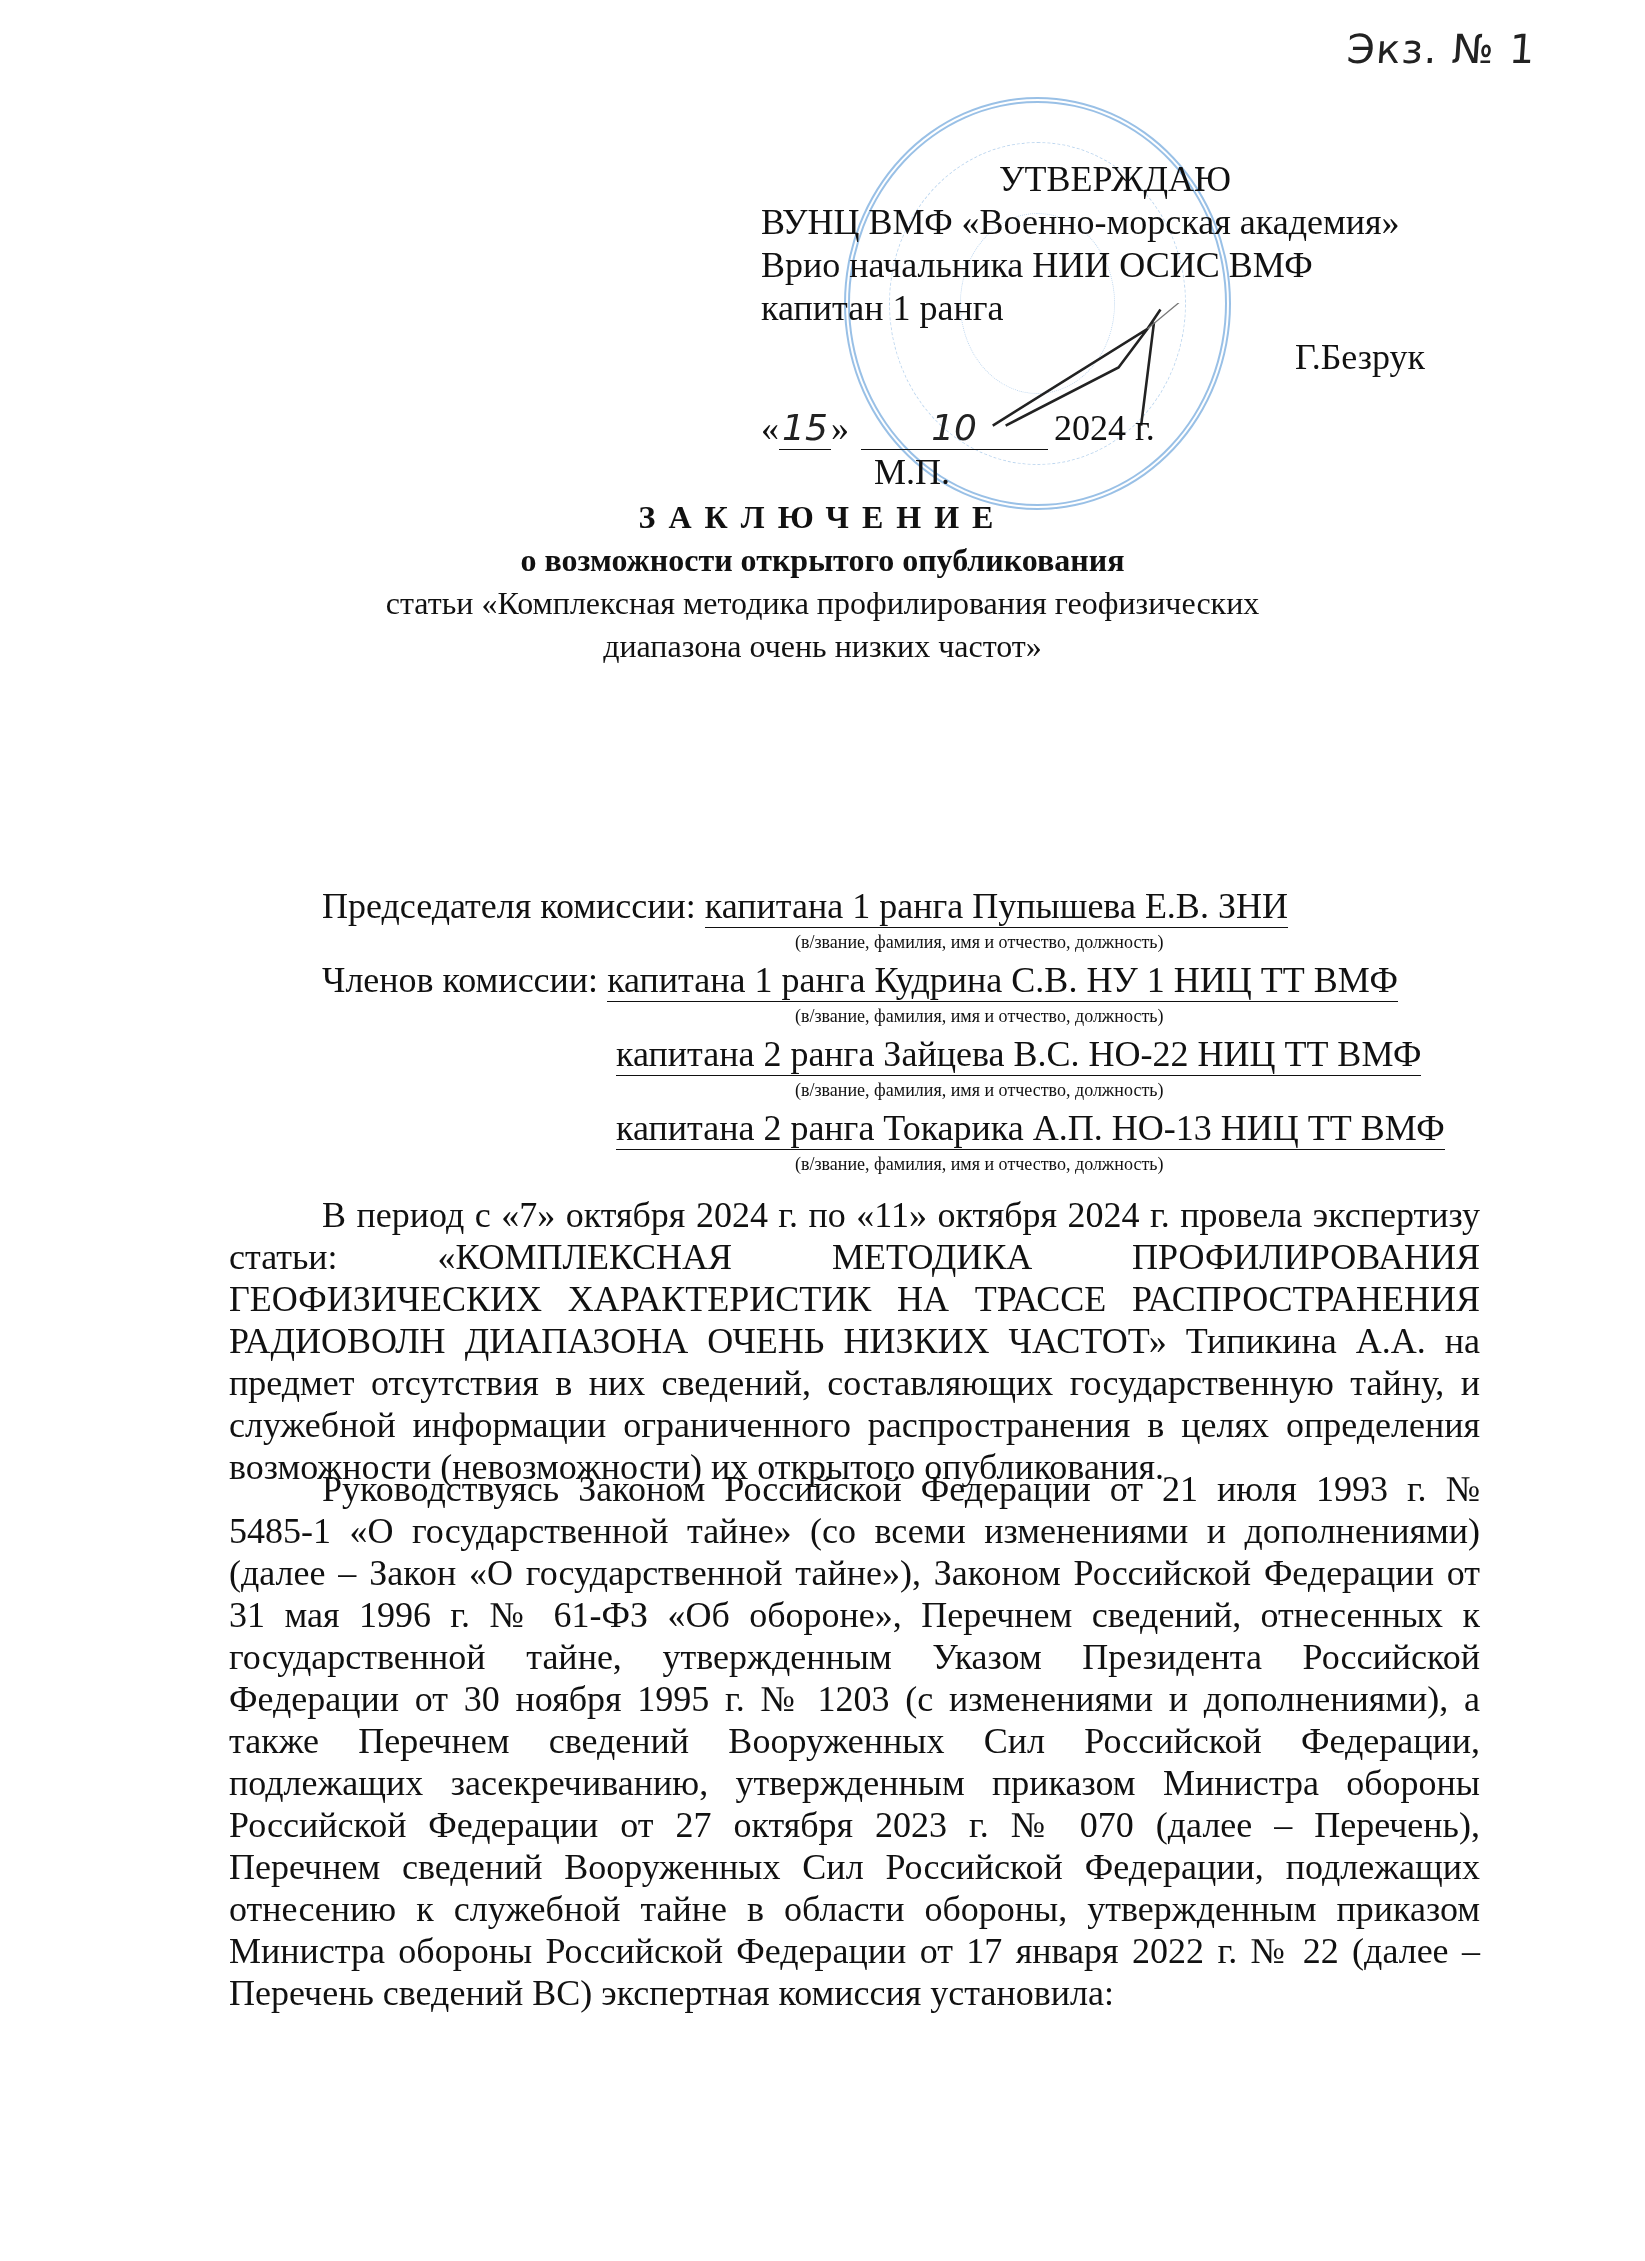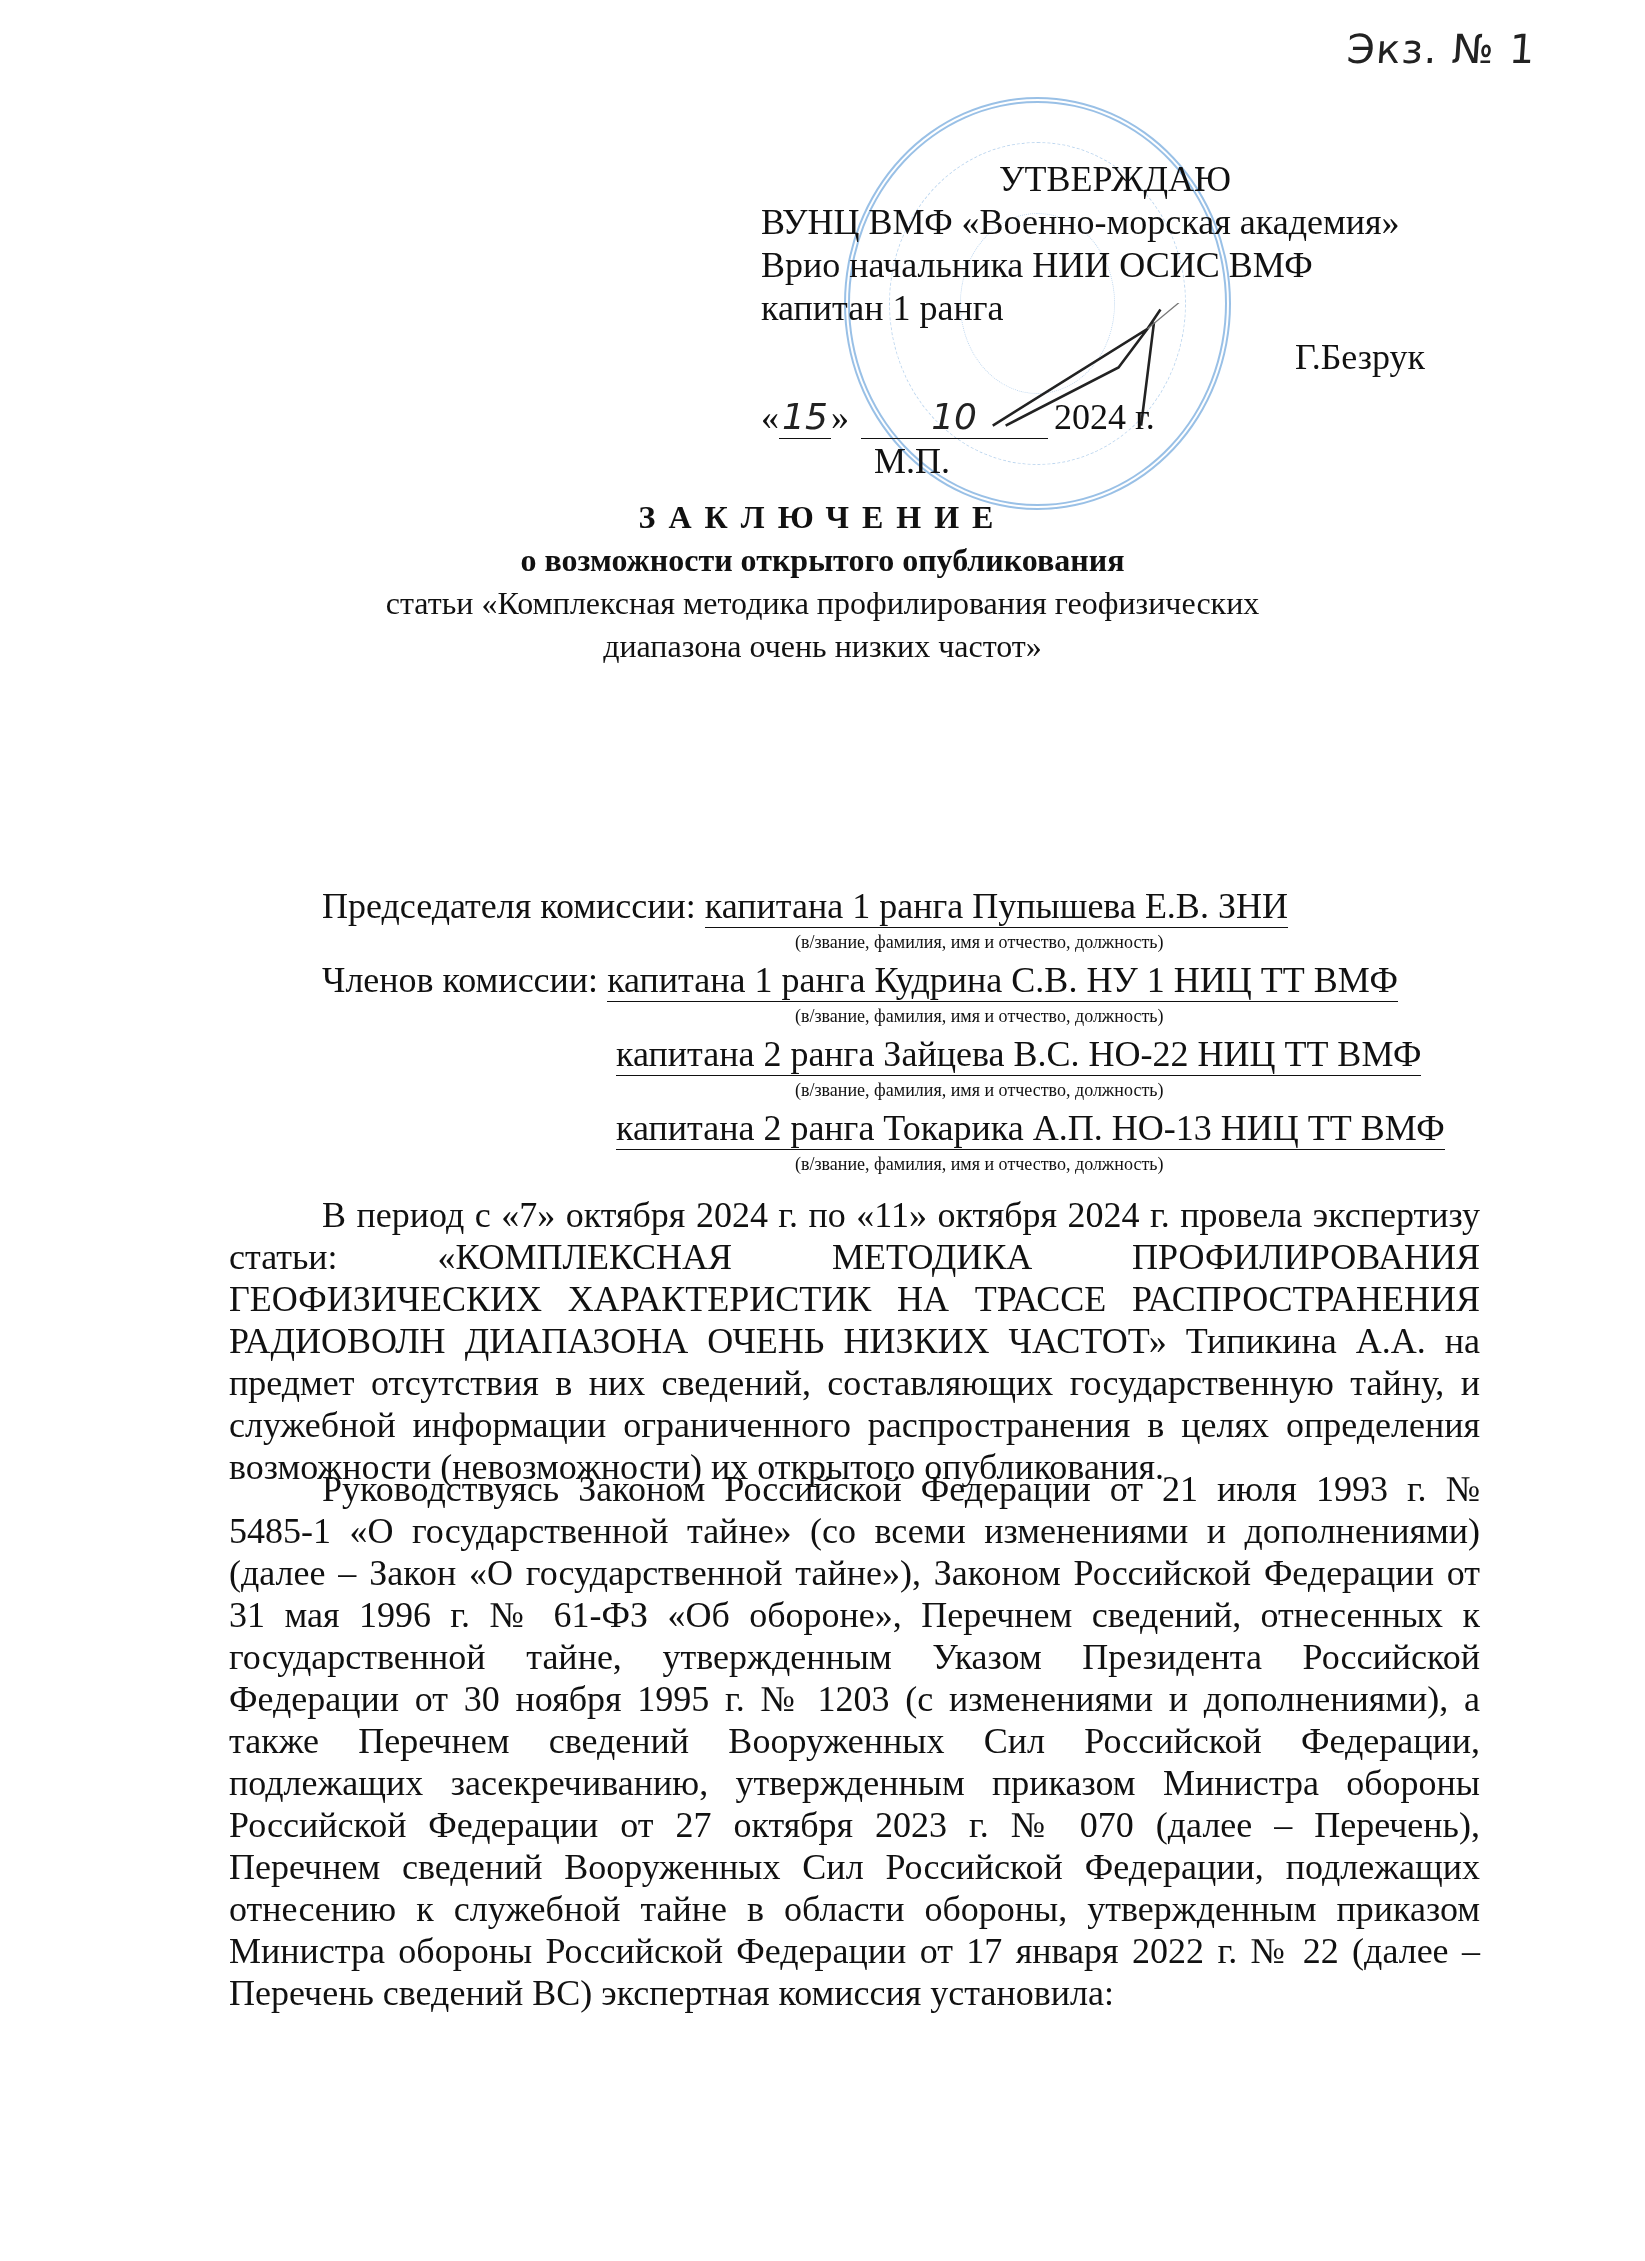--- a/index.html
+++ b/index.html
@@ -7,21 +7,21 @@
          font-family: "Liberation Serif", "DejaVu Serif", serif; color: #111; }
   .page { position: absolute; left: 0; top: 0; width: 1645px; height: 2261px; }
   .handwritten { position: absolute; font-family: "DejaVu Sans", sans-serif; color: #222; }
   .copy-mark { left: 1347px; top: 26px; font-size: 40px; letter-spacing: 1.3px; transform: skewX(-4deg); }
 
   .approve { position: absolute; left: 761px; top: 158px; width: 748px; font-size: 36px; line-height: 43px; }
   .approve .title { padding-left: 238px; }
   .approve .row { white-space: nowrap; }
   .approve .name-row { position: relative; height: 52px; margin-top: 6.4px; }
   .approve .name { position: absolute; right: 84px; top: 0; }
-  .date-row { position: relative; height: 45px; margin-top: 7px; white-space: nowrap; }
+  .date-row { position: relative; height: 45px; margin-top: 18px; white-space: nowrap; }
   .date-row .u { display: inline-block; border-bottom: 1.9px solid #111; text-align: center;
                  font-family: "DejaVu Sans", sans-serif; font-style: italic; color: #222; }
   .date-row .day { width: 52px; }
   .date-row .month { width: 187px; margin-left: 11.6px; }
   .date-row .year { margin-left: 6.4px; }
   .mp { padding-left: 113px; }
 
   .stamp { position: absolute; left: 844px; top: 97px; width: 387px; height: 413px; border-radius: 50%;
            border: 6.4px double rgba(70,140,210,0.55); box-sizing: border-box; pointer-events: none; }
   .stamp::before { content: ""; position: absolute; inset: 39px; border-radius: 50%;

